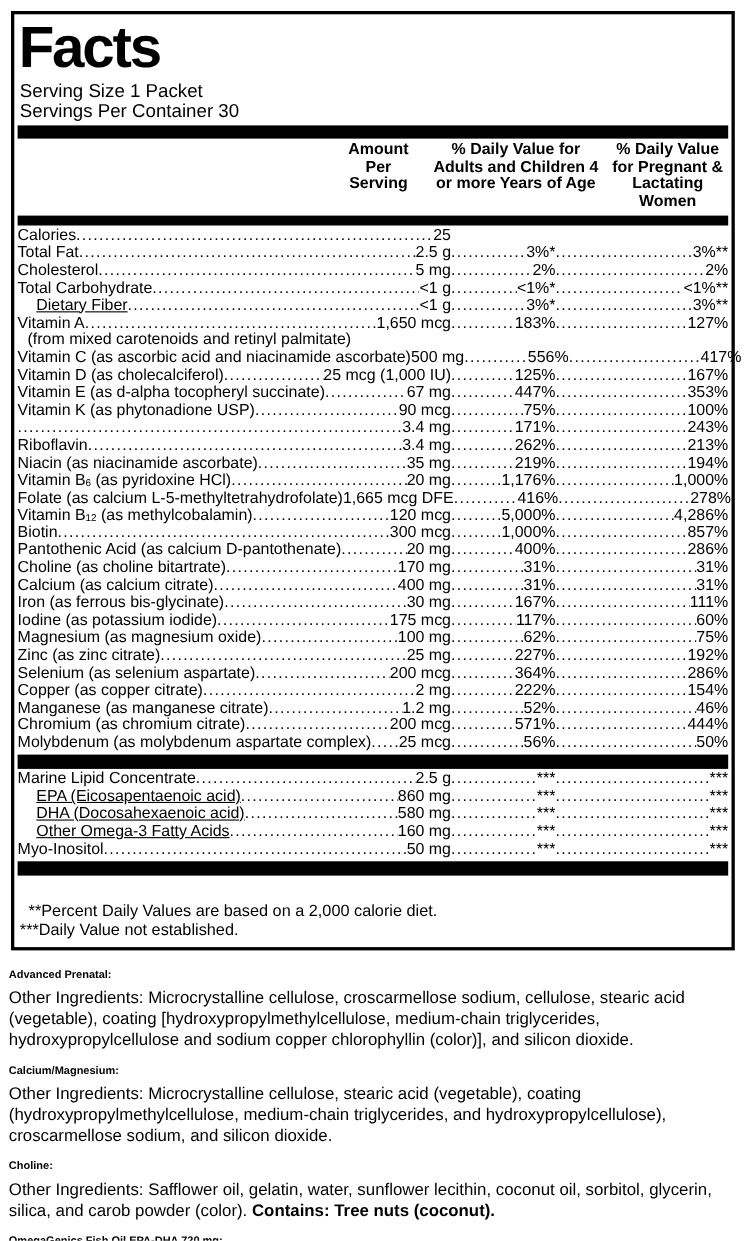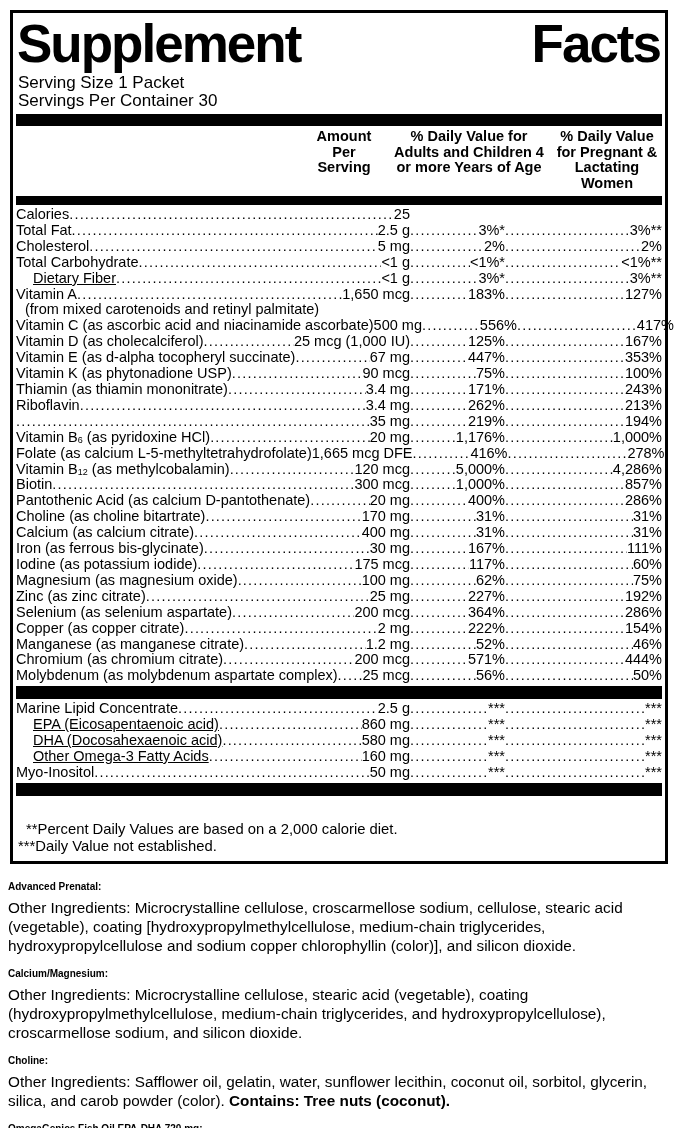--- a/index.html
+++ b/index.html
@@ -54,21 +54,20 @@
   .sections { margin: 13px 12px 0 8px; font-size: 15.3px; line-height: 19px; }
   .section { margin-bottom: 9px; }
   .section-heading { font-weight: bold; font-size: 10px; margin-bottom: 2px; }
   .contains { font-weight: bold; }
 </style>
 </head>
 <body>
 
 <div class="panel">
   <div class="title-row">
-      <span>Supplement</span>
       <span>Facts</span>
     </div>
   <div class="serving-info">Serving Size 1 Packet</div>
   <div class="serving-info">Servings Per Container 30</div>
   <div class="bar"></div>
   <div class="col-hdr">
     <span class="sp"></span>
     <span class="hA">Amount Per Serving</span>
     <span class="g1"></span>
     <span class="hB">% Daily Value for Adults and Children 4 or more Years of Age</span>
@@ -198,21 +197,20 @@
         <span class="cell cell1">
           <span class="cd dots">............................................................................................................................................................................................................................</span>
           <span class="val">75%</span>
         </span>
         <span class="cell cell2">
           <span class="cd dots">............................................................................................................................................................................................................................</span>
           <span class="val">100%</span>
         </span>
       </div>
       <div class="row">
-        <span class="lbl">Thiamin (as thiamin mononitrate)</span>
         <span class="d1 dots">............................................................................................................................................................................................................................</span>
         <span class="amt">3.4 mg</span>
         <span class="cell cell1">
           <span class="cd dots">............................................................................................................................................................................................................................</span>
           <span class="val">171%</span>
         </span>
         <span class="cell cell2">
           <span class="cd dots">............................................................................................................................................................................................................................</span>
           <span class="val">243%</span>
         </span>
@@ -224,20 +222,21 @@
         <span class="cell cell1">
           <span class="cd dots">............................................................................................................................................................................................................................</span>
           <span class="val">262%</span>
         </span>
         <span class="cell cell2">
           <span class="cd dots">............................................................................................................................................................................................................................</span>
           <span class="val">213%</span>
         </span>
       </div>
       <div class="row">
+        <span class="lbl">Niacin (as niacinamide ascorbate)</span>
         <span class="d1 dots">............................................................................................................................................................................................................................</span>
         <span class="amt">35 mg</span>
         <span class="cell cell1">
           <span class="cd dots">............................................................................................................................................................................................................................</span>
           <span class="val">219%</span>
         </span>
         <span class="cell cell2">
           <span class="cd dots">............................................................................................................................................................................................................................</span>
           <span class="val">194%</span>
         </span>

